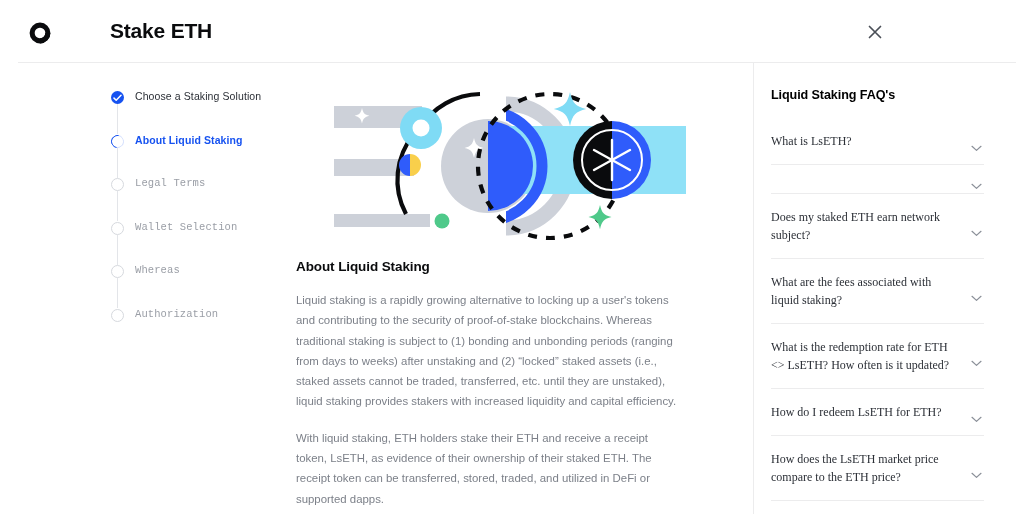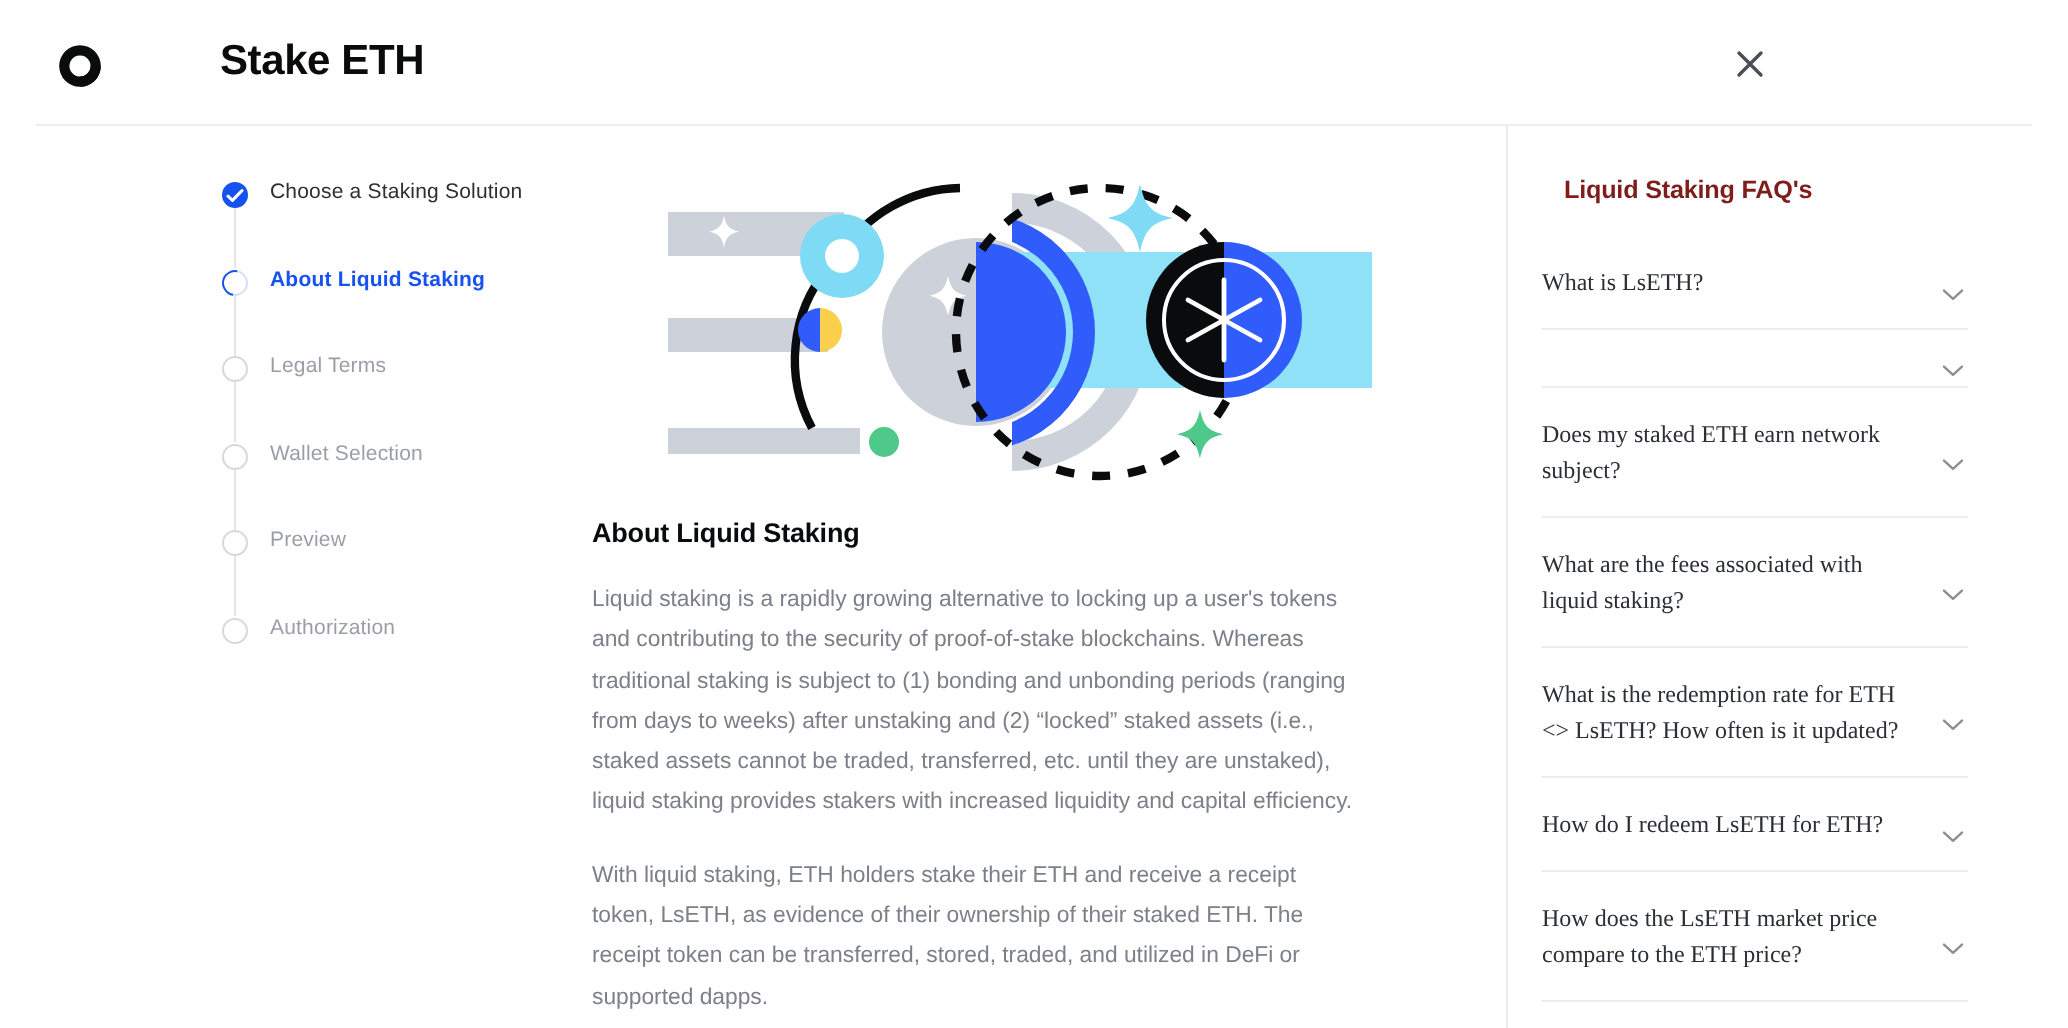--- a/index.html
+++ b/index.html
@@ -46,38 +46,38 @@
   .step .line{
     position:absolute;left:6px;top:16px;width:1.4px;height:30px;background:#e3e5e9;
   }
   .step:last-child .line{display:none;}
   .step .label{
     position:absolute;left:24px;top:2px;
     font-size:10.5px;letter-spacing:0.1px;white-space:nowrap;
   }
   .step.done .label{color:#2b2f36;}
   .step.active .label{color:#1652f0;font-weight:bold;}
-  .step.todo .label{color:#9a9ea6;}
+  .step.todo .label{color:#9a9ea6;font-family:Liberation Mono, monospace;}
 
   
   .illus{position:absolute;left:326px;top:86px;width:360px;height:160px;}
 
   
   .article{position:absolute;left:296px;top:259px;width:385px;}
   .article h2{
     margin:0 0 14px 0;font-size:13.5px;font-weight:bold;letter-spacing:-0.1px;color:#0a0b0d;
   }
   .article p{
     margin:16px 0 16px 0;font-size:11.4px;line-height:1.78;color:#7c8089;
   }
 
   
   .faq-divider{position:absolute;left:753px;top:63px;width:1px;height:451px;background:#ececed;}
   .faq{position:absolute;left:771px;top:88px;width:213px;}
-  .faq h3{margin:0 0 16px 11px;font-size:12.6px;font-weight:bold;letter-spacing:-0.1px;color:#7f1d1d;}
+  .faq h3{margin:0 0 16px 0;font-size:12.6px;font-weight:bold;letter-spacing:-0.1px;color:#000000;}
   .faq-item{
     position:relative;box-sizing:border-box;
     border-bottom:1px solid #ececed;
     padding:14px 26px 14px 0;
     cursor:pointer;
   }
   .faq-item .q{font-size:12px;line-height:1.5;color:#2b2f36;font-family:Liberation Serif, serif;}
   .faq-item .chev{position:absolute;right:2px;top:50%;margin-top:-3px;}
 </style>
 </head>
@@ -127,21 +127,21 @@
 
     <div class="step todo">
       <span class="line"></span>
       <span class="dot"></span>
       <span class="label">Wallet Selection</span>
     </div>
 
     <div class="step todo">
       <span class="line"></span>
       <span class="dot"></span>
-      <span class="label">Preview</span>
+      <span class="label">Whereas</span>
     </div>
 
     <div class="step todo">
 
       <span class="dot"></span>
       <span class="label">Authorization</span>
     </div>
 
   </div>
 

